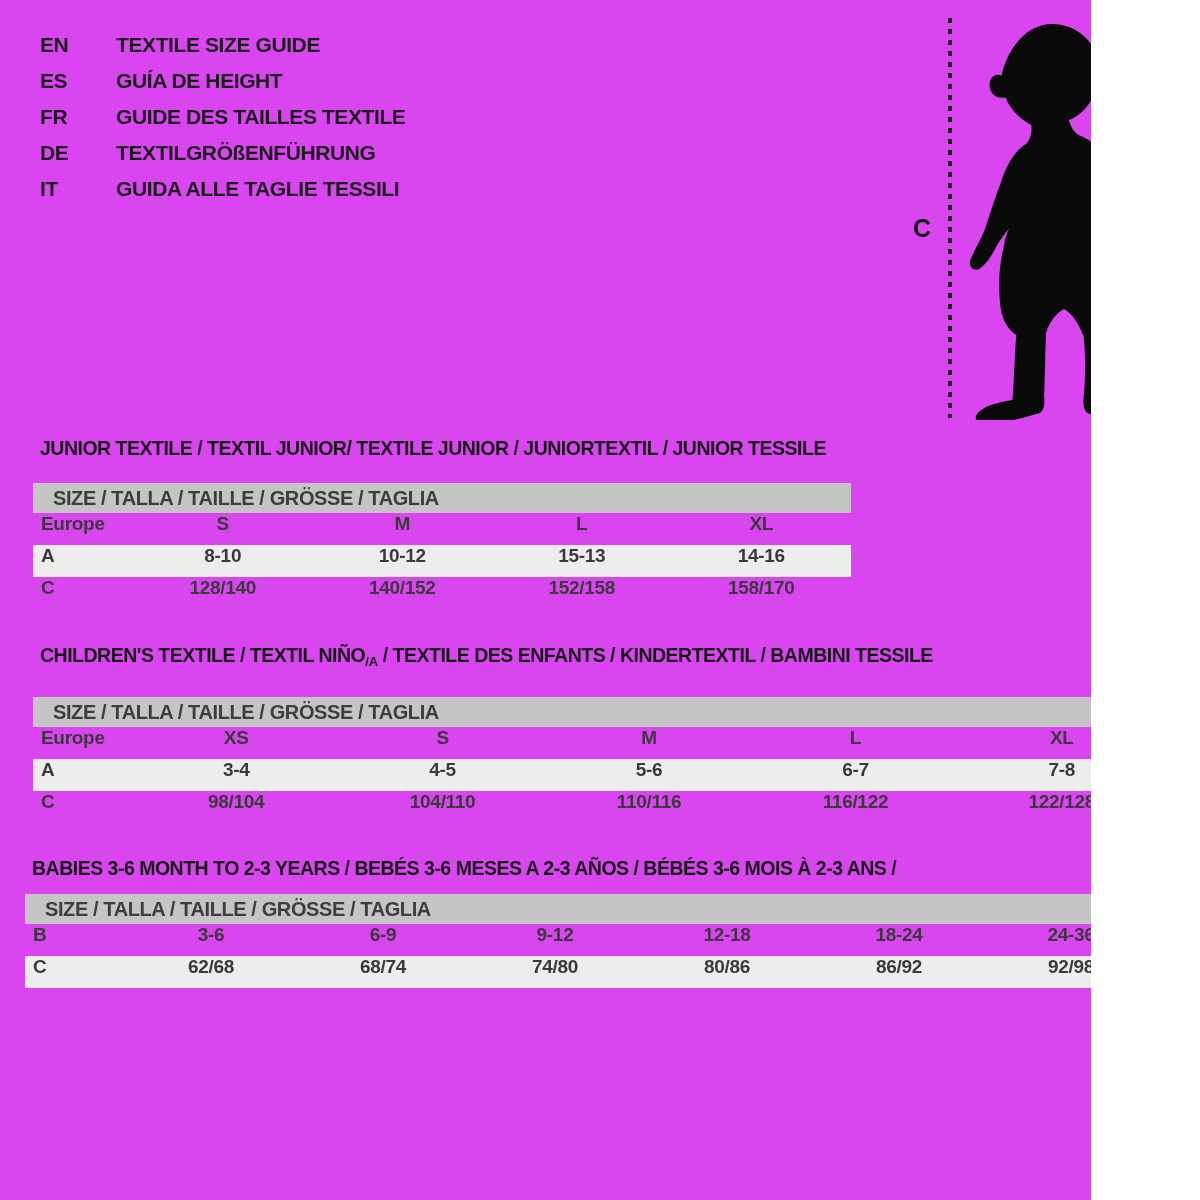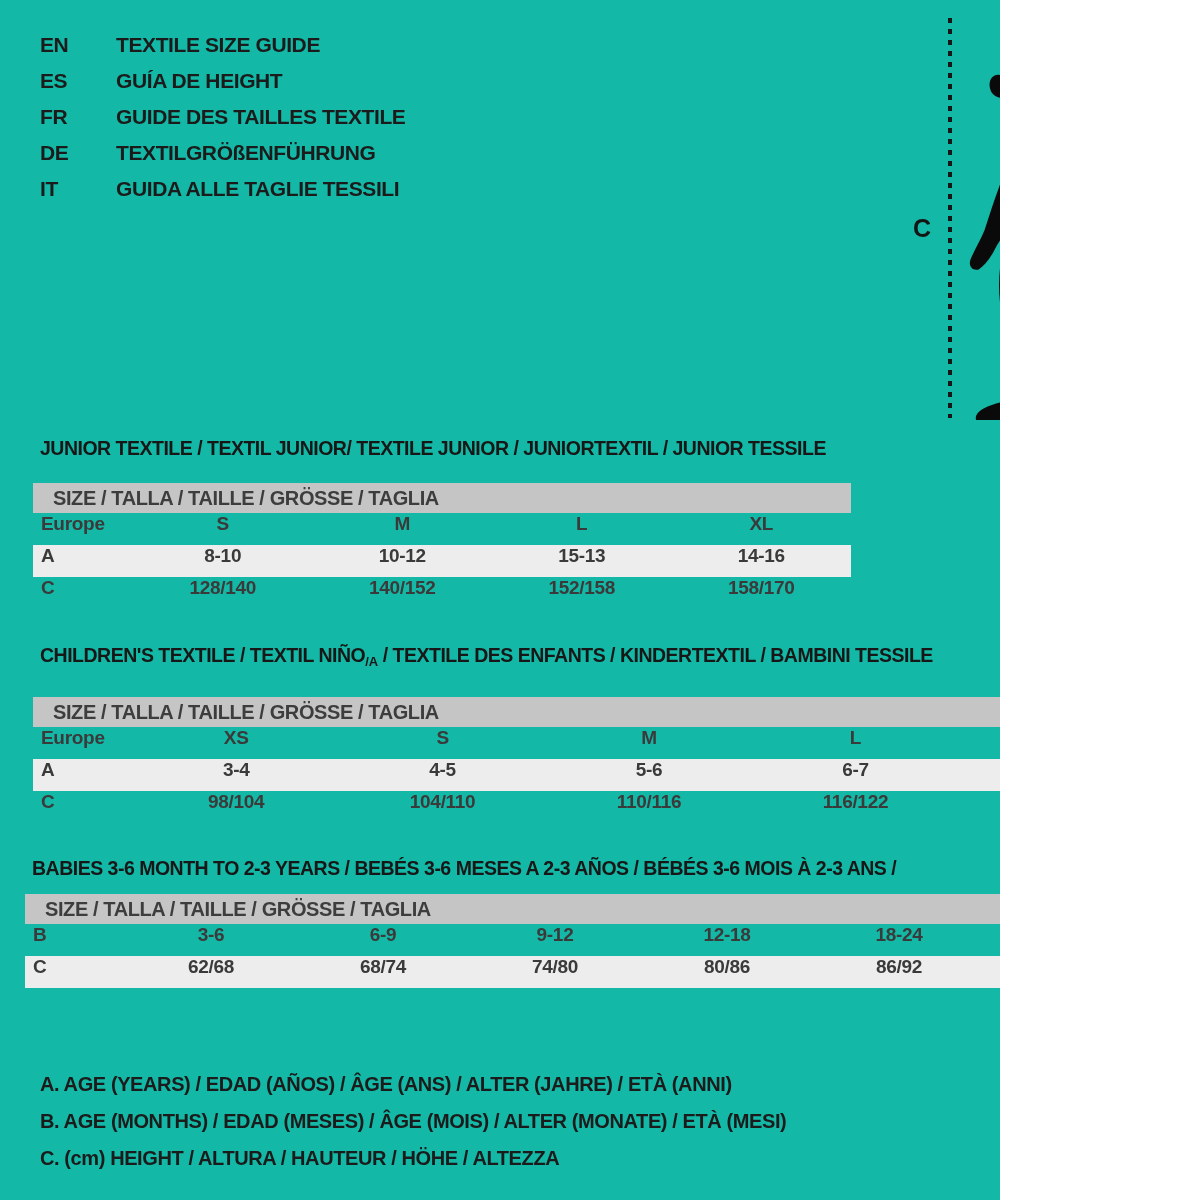--- a/index.html
+++ b/index.html
@@ -1,16 +1,16 @@
 <!DOCTYPE html>
 <html><head>
 <meta charset="utf-8">
 <style>
   html,body{margin:0;padding:0;background:#fff;}
-  #root{position:relative;width:1000px;height:1200px;background:#14b8a6;overflow:hidden;
+  #root{position:relative;width:1091px;height:1200px;background:#d946ef;overflow:hidden;
         font-family:"Liberation Sans",sans-serif;color:#1e1e1e;}
 
   
   .lang{position:absolute;left:40px;top:27px;}
   .lang-row{display:flex;height:36px;align-items:center;font-size:21px;font-weight:700;
             letter-spacing:-0.4px;color:#1b1b1b;white-space:nowrap;}
   .lang-code{width:76px;}
 
   
   .dashline{position:absolute;left:948px;top:18px;width:4px;height:400px;
@@ -202,19 +202,14 @@
         <div class="cv">62/68</div>
         <div class="cv">68/74</div>
         <div class="cv">74/80</div>
         <div class="cv">80/86</div>
         <div class="cv">86/92</div>
         <div class="cv">92/98</div>
       </div>
     </div>
   </div>
 
-  <div class="legend">
-    <div class="legend-line">A. AGE (YEARS) / EDAD (AÑOS) / ÂGE (ANS) / ALTER (JAHRE) / ETÀ (ANNI)</div>
-    <div class="legend-line">B. AGE (MONTHS) / EDAD (MESES) / ÂGE (MOIS) / ALTER (MONATE) / ETÀ (MESI)</div>
-    <div class="legend-line">C. (cm) HEIGHT / ALTURA / HAUTEUR / HÖHE / ALTEZZA</div>
-  </div>
 
 </div>
 
 </body></html>

